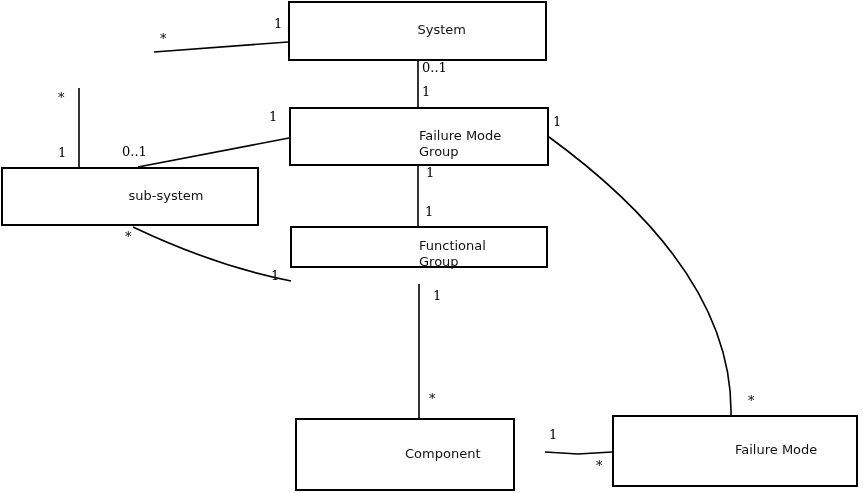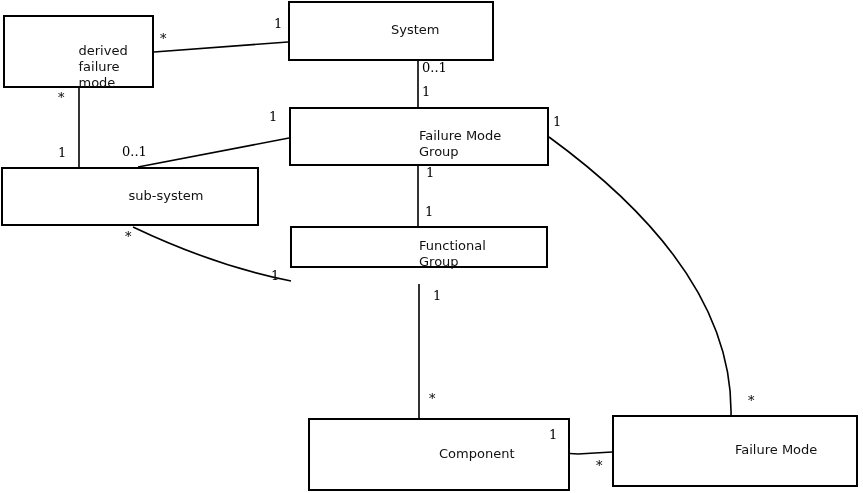--- a/index.html
+++ b/index.html
@@ -47,29 +47,22 @@
     <line x1="79" y1="88" x2="79" y2="167"></line>
     <line x1="418" y1="61" x2="418" y2="107"></line>
     <line x1="289" y1="138" x2="138" y2="167"></line>
     <line x1="418" y1="166" x2="418" y2="226"></line>
     <line x1="419" y1="284" x2="419" y2="418"></line>
     <path d="M133,227 Q215,266 291,281"></path>
     <path d="M549,137 Q734,272 731,416"></path>
     <path d="M545,452 L578,454 L612,452"></path>
   </svg>
 
-  <div class="box" style="left:3px; top:15px; width:151px; height:73px;">
-    <div class="lbl">
-      <div>derived</div>
-      <div>failure</div>
-      <div>mode</div>
-    </div>
-  </div>
 
-  <div class="box" style="left:288px; top:1px; width:206px; height:60px;">
+  <div class="box" style="left:288px; top:1px; width:259px; height:60px;">
     <div class="lbl">System</div>
   </div>
 
   <div class="box" style="left:289px; top:107px; width:260px; height:59px;">
     <div class="lbl">
       <div>Failure Mode</div>
       <div>Group</div>
     </div>
   </div>
 
@@ -77,21 +70,21 @@
     <div class="lbl center">sub-system</div>
   </div>
 
   <div class="box" style="left:290px; top:226px; width:258px; height:42px;">
     <div class="lbl">
       <div>Functional</div>
       <div>Group</div>
     </div>
   </div>
 
-  <div class="box" style="left:308px; top:418px; width:262px; height:73px;">
+  <div class="box" style="left:295px; top:418px; width:220px; height:73px;">
     <div class="lbl">Component</div>
   </div>
 
   <div class="box" style="left:612px; top:415px; width:246px; height:72px;">
     <div class="lbl">Failure Mode</div>
   </div>
 
   <span class="mult" style="left:160px; top:32px;">*</span>
   <span class="mult" style="left:274px; top:17px;">1</span>
 

